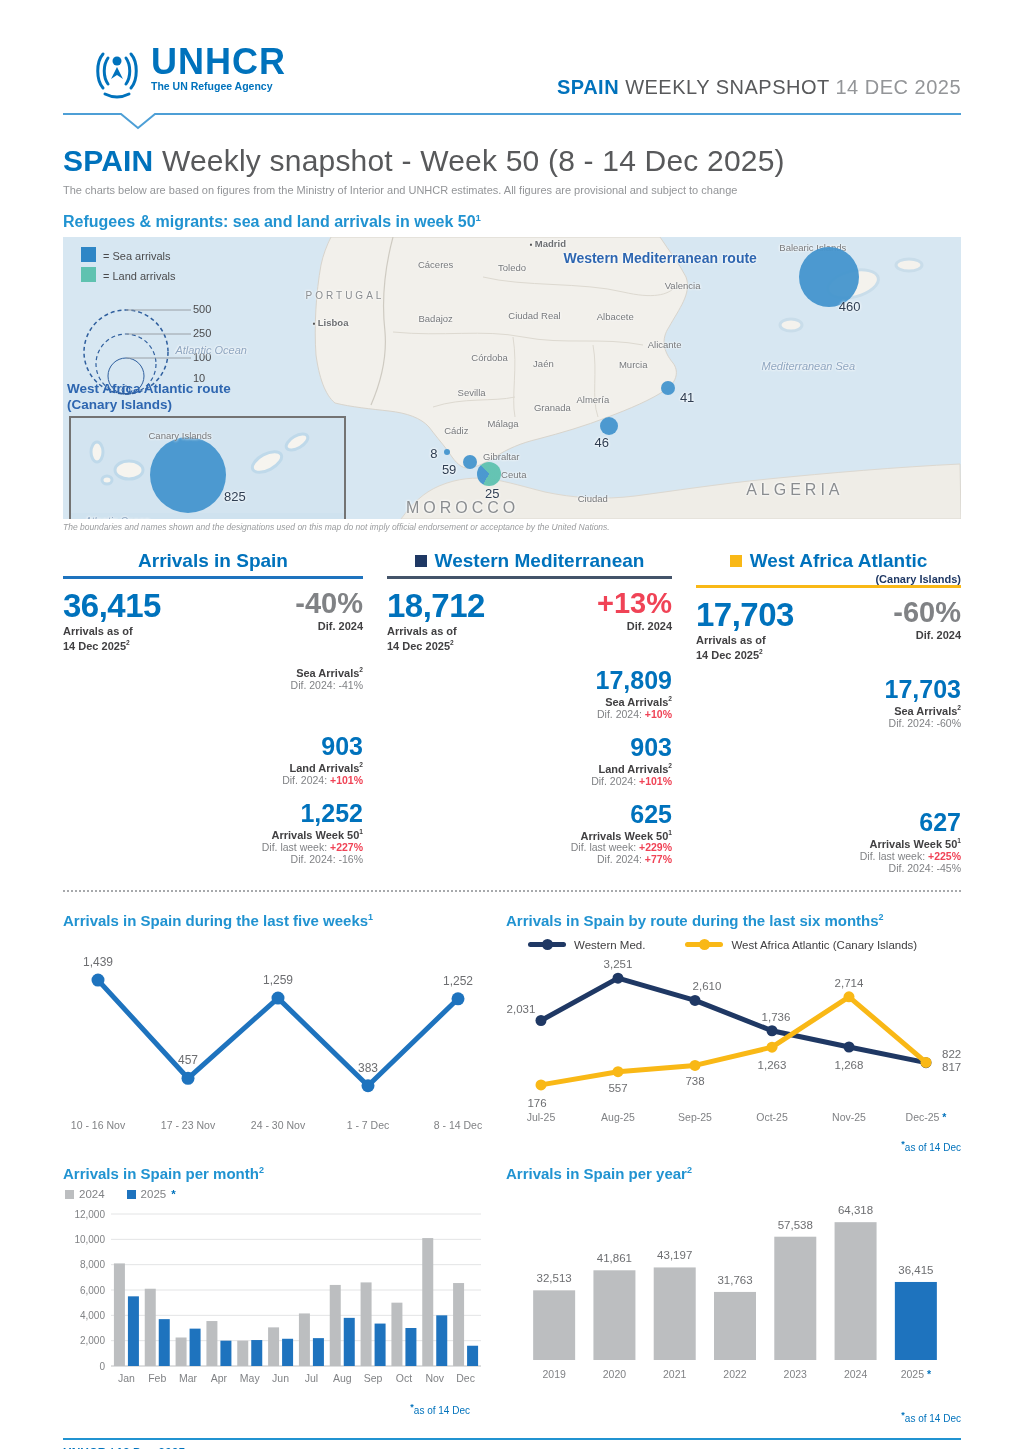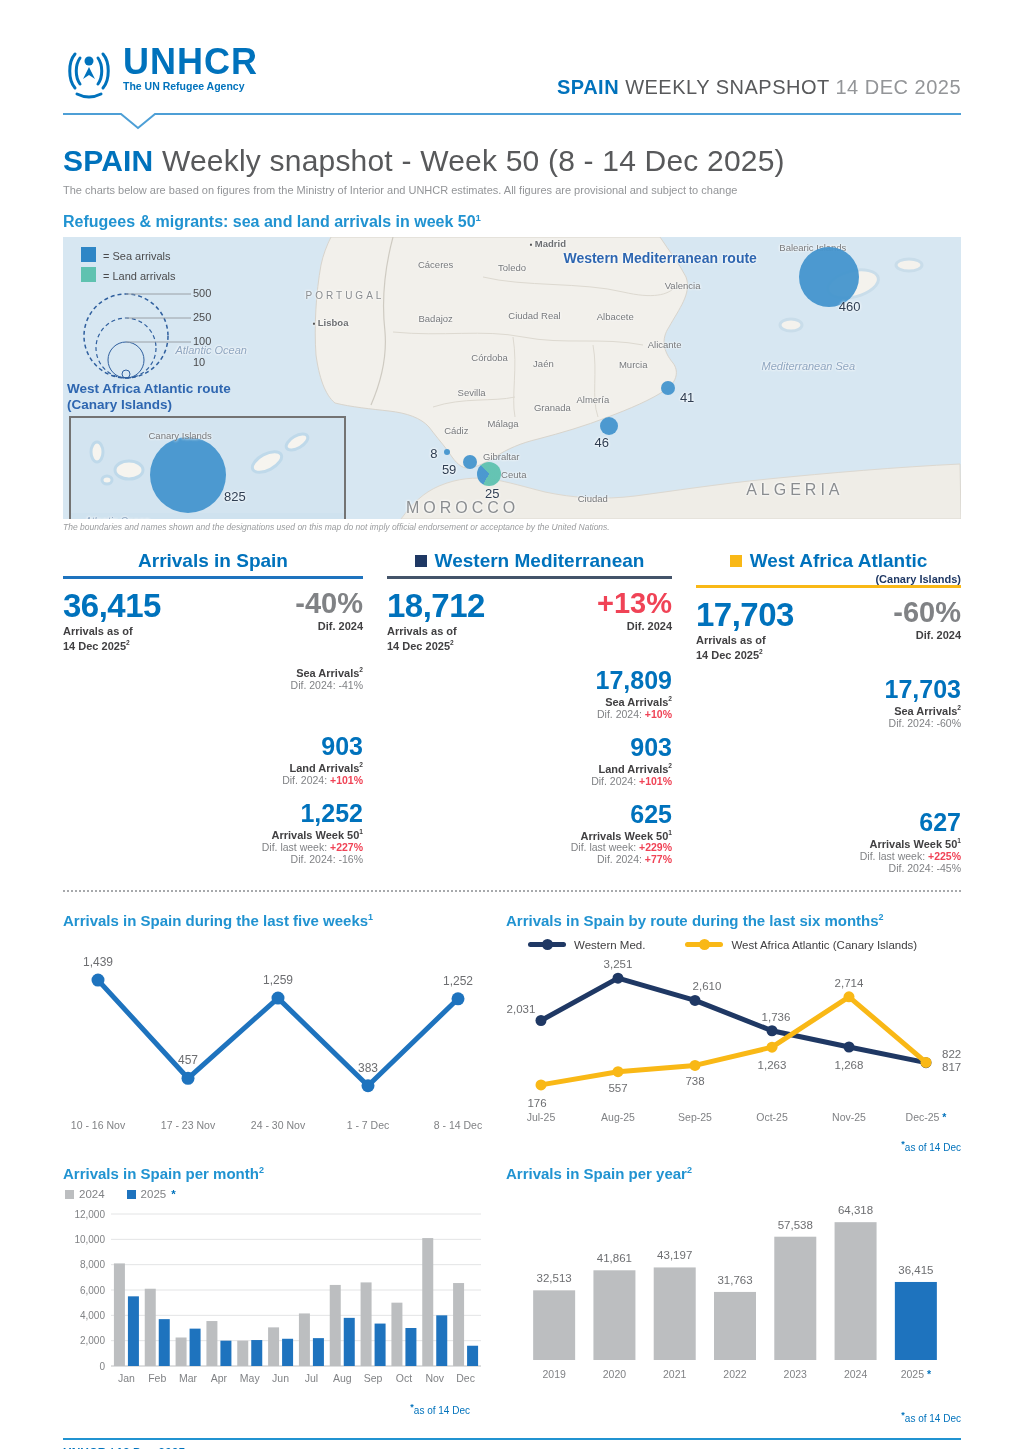--- a/index.html
+++ b/index.html
@@ -1,20 +1,20 @@
 <!DOCTYPE html>
 <html><head>
 <meta charset="utf-8">
 <style>
   * { margin:0; padding:0; box-sizing:border-box; }
   body { font-family:"Liberation Sans", sans-serif; background:#fff; }
   .page { position:relative; width:1024px; height:1449px; background:#fff; overflow:hidden; }
 
   
-  .hdr { display:flex; justify-content:space-between; align-items:flex-start; padding:46px 63px 0 63px; }
+  .hdr { display:flex; justify-content:space-between; align-items:flex-start; padding:46px 63px 0 63px;margin-left:28px; }
   .logo { display:flex; align-items:flex-start; gap:8px; color:#0072BC; }
   .logo-text .nm { font-size:36px; font-weight:bold; letter-spacing:1px; line-height:0.9; }
   .logo-text .tg { font-size:10.5px; font-weight:bold; margin-top:2px; }
   .masthead { font-size:20px; margin-top:30px; letter-spacing:0.5px; }
   .masthead .c { color:#0072BC; font-weight:bold; }
   .masthead .w { color:#58595B; }
   .masthead .d { color:#939598; }
   .hdr-rule { position:relative; margin:10px 63px 0 63px; height:18px; }
   .hdr-rule svg { display:block; }
 
@@ -39,21 +39,21 @@
   .ml-cc { font-size:16px; color:#8A8D90; letter-spacing:4px; }
   .ml-sea { font-size:11px; color:#8FA6C0; font-style:italic; }
   .ml-route { font-size:14px; color:#2E66B0; font-weight:bold; }
   .bubble { position:absolute; transform:translate(-50%,-50%); border-radius:50%; background:#4495CE; opacity:0.95; }
   .bubble.pie { background:conic-gradient(from 210deg,#4495CE 0 30%, #5FC2B0 30% 100%); }
   .bubble-lbl { position:absolute; transform:translate(-50%,-50%); font-size:13px; font-weight:normal; color:#2F3E52;
                 text-shadow:0 0 3px #fff,0 0 3px #fff; }
   .map-legend { position:absolute; left:18px; top:10px; }
   .leg-item { display:flex; align-items:flex-end; gap:7px; margin-bottom:5px; font-size:11px; color:#4b4b4d; }
   .leg-sq { width:15px; height:15px; }
-  .circ-legend { position:relative; width:150px; height:92px; margin-top:8px; }
+  .circ-legend { position:relative; width:150px; height:92px; margin-top:24px; }
   .circ-legend .num { position:absolute; font-size:11px; color:#4b4b4d; }
   .scalebar { position:absolute; left:28px; top:188px; width:110px; }
   .scalebar .nums { display:flex; justify-content:space-between; font-size:9px; color:#6d6f72; }
   .scalebar .bar { height:6px; border-left:1px solid #888; border-right:1px solid #888; border-bottom:1px solid #888; }
   .wa-route { position:absolute; left:4px; top:51%; font-size:13.5px; font-weight:bold; color:#2E66B0; line-height:1.15; }
   .inset { position:absolute; left:6px; top:63.5%; width:277px; height:121px; background:#CFE2EF; border:2px solid #737373; overflow:hidden; }
   .inset .ml-sea { font-size:10px; }
   .map-disclaimer { font-size:8.5px; color:#9a9c9e; font-style:italic; margin-top:3px; }
 
   

